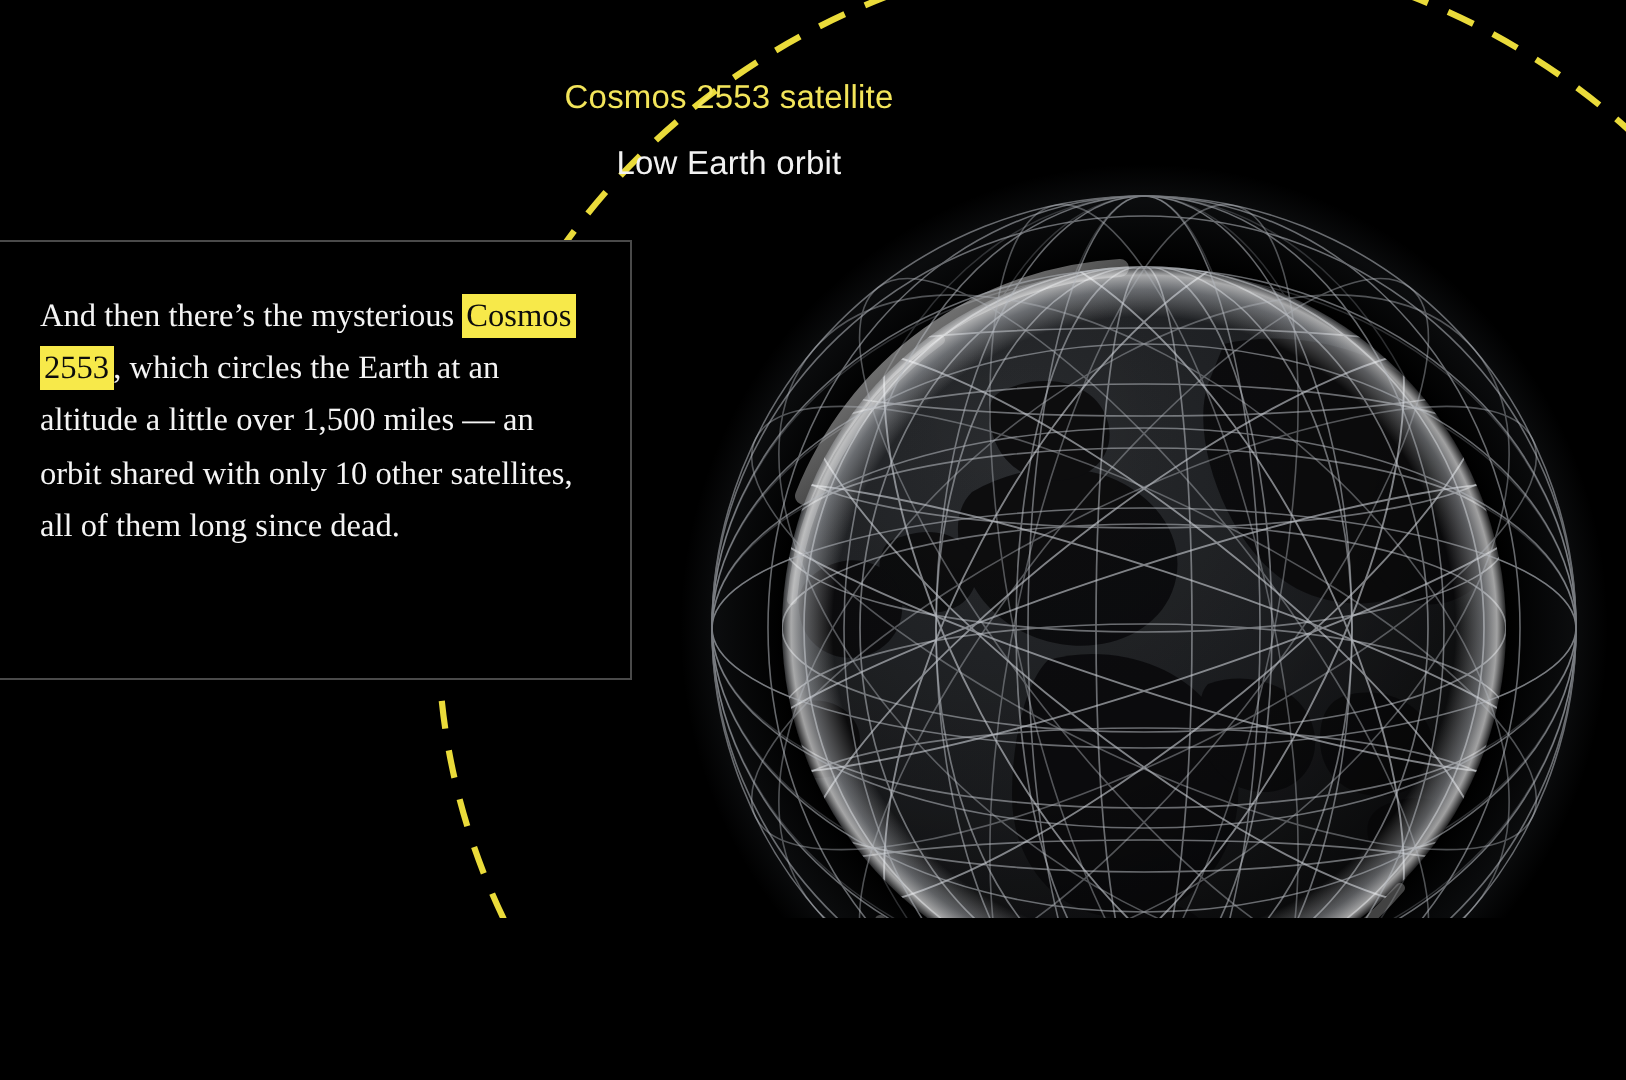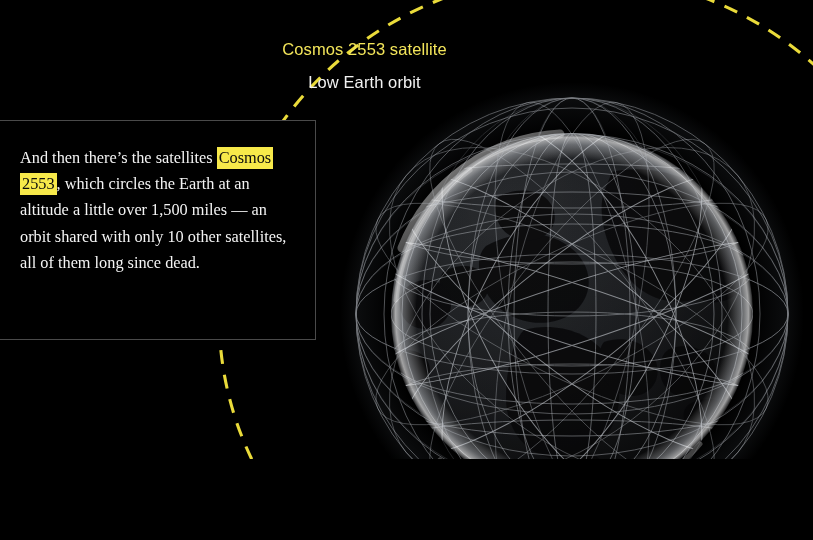--- a/index.html
+++ b/index.html
@@ -244,17 +244,17 @@
 
     </g>
   </svg>
 
   <div class="viz-label" id="label-satellite">Cosmos 2553 satellite</div>
 
   <div class="viz-label" id="label-orbit">Low Earth orbit</div>
 
   <div id="callout">
     <div id="callout-text">
-      <span>And then there’s the satellites </span><span class="hl">Cosmos 2553</span><span>, which circles the Earth at an altitude a little over 1,500 miles — an orbit shared with only 10 other satellites, all of them long since dead.</span>
+      <span>And then there’s the mysterious </span><span class="hl">Cosmos 2553</span><span>, which circles the Earth at an altitude a little over 1,500 miles — an orbit shared with only 10 other satellites, all of them long since dead.</span>
     </div>
   </div>
 
 </div>
 
 </body></html>

